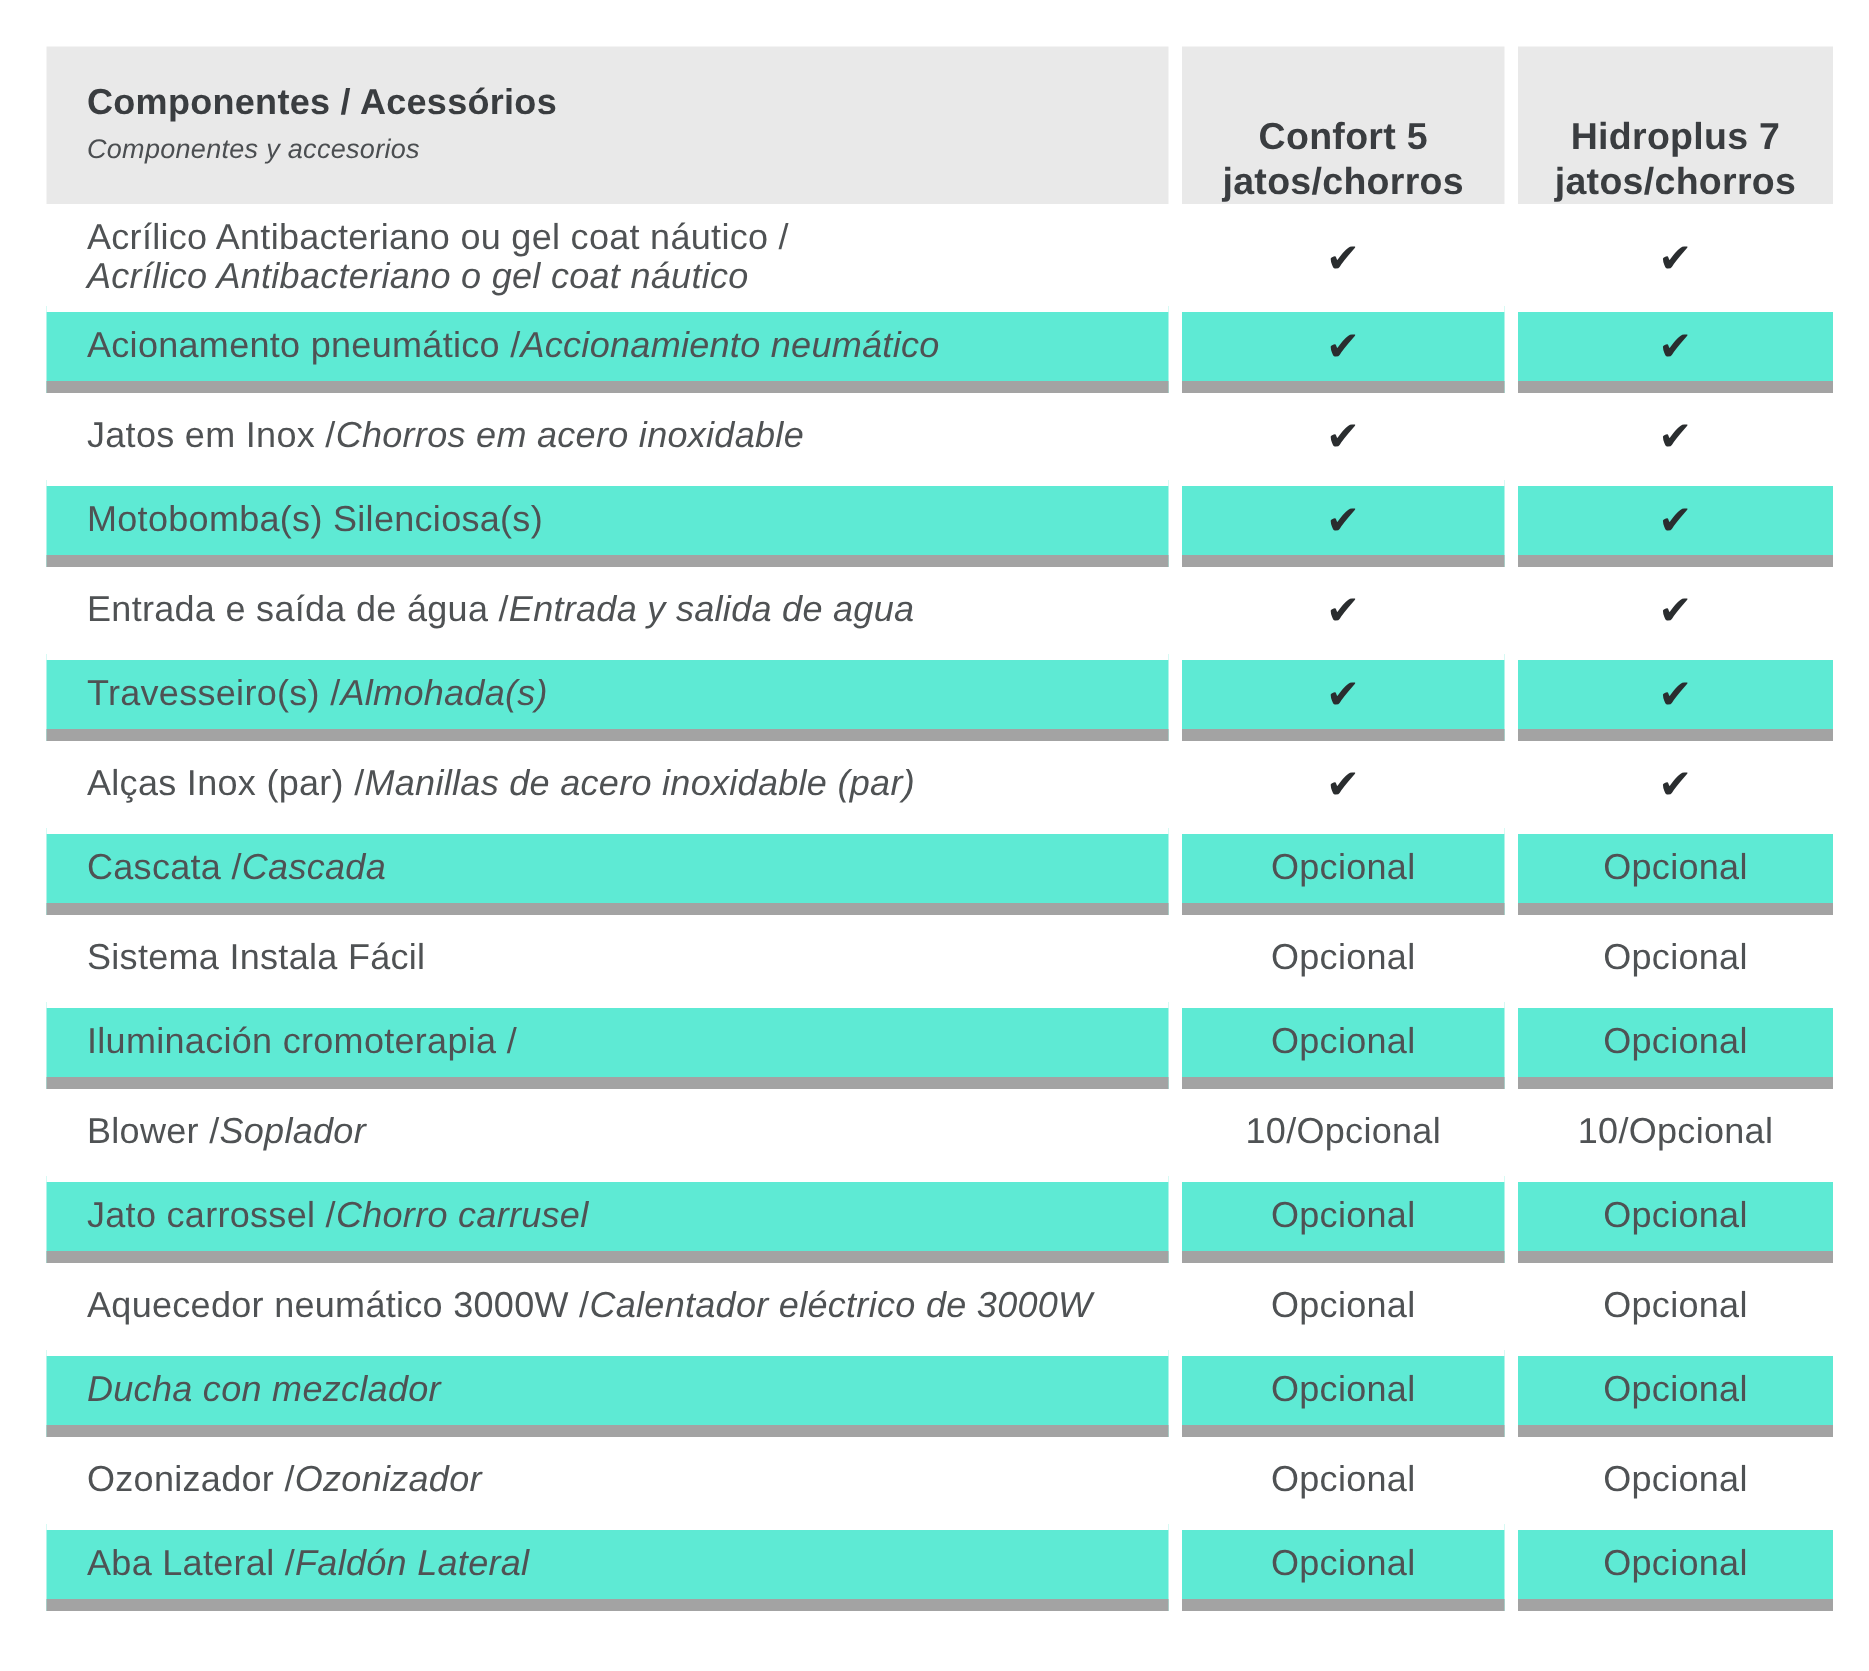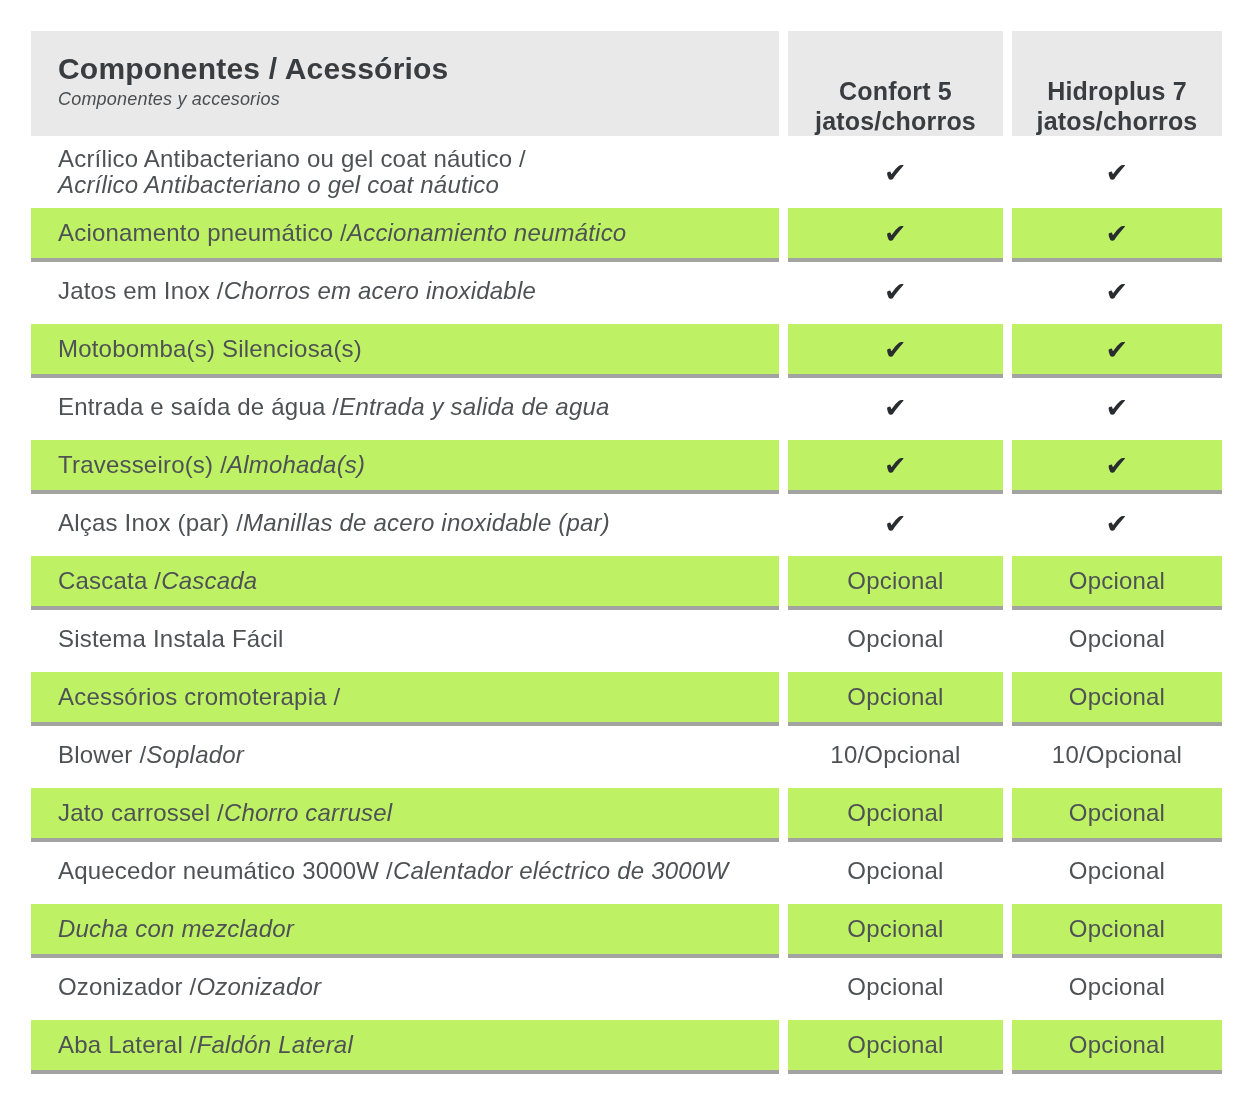--- a/index.html
+++ b/index.html
@@ -30,21 +30,21 @@
   .header-row { height: 105px; margin-bottom: 4px; }
   .header-cell { background: #e9e9e9; box-sizing: border-box; }
   .label-header {
     display: flex;
     flex-direction: column;
     justify-content: center;
     padding-left: 27px;
   }
   .title-pt {
     font-weight: bold;
-    font-size: 30px;
+    font-size: 24px;
     color: #3a3d40;
     letter-spacing: 0.2px;
     line-height: 30px;
   }
   .title-es {
     font-style: italic;
     font-size: 18px;
     color: #4b4e51;
     letter-spacing: 0.2px;
     line-height: 30px;
@@ -64,23 +64,23 @@
   
   .row { height: 58px; }
   .row.tall { height: 64px; }
   .cell {
     display: flex;
     align-items: center;
     box-sizing: border-box;
     background: transparent;
   }
   .row.shaded .cell {
-    background: #bef264;
+    background: #5eead4;
     border-top: 4px solid #ffffff;
-    border-bottom: 4px solid #a3a3a3;
+    border-bottom: 8px solid #a3a3a3;
   }
   .label-cell {
     padding-left: 27px;
     font-size: 24px;
     color: #4f5254;
     letter-spacing: 0.2px;
     line-height: 26px;
     white-space: nowrap;
   }
   .es { font-style: italic; }
@@ -218,21 +218,21 @@
           </div>
           <div class="cell value-cell">
             <span>Opcional</span>
           </div>
           <div class="cell value-cell">
             <span>Opcional</span>
           </div>
         </div>
         <div class="grid-row row shaded">
           <div class="cell label-cell">
-            <span>Acessórios cromoterapia / </span>
+            <span>Iluminación cromoterapia / </span>
           </div>
           <div class="cell value-cell">
             <span>Opcional</span>
           </div>
           <div class="cell value-cell">
             <span>Opcional</span>
           </div>
         </div>
         <div class="grid-row row">
           <div class="cell label-cell">

